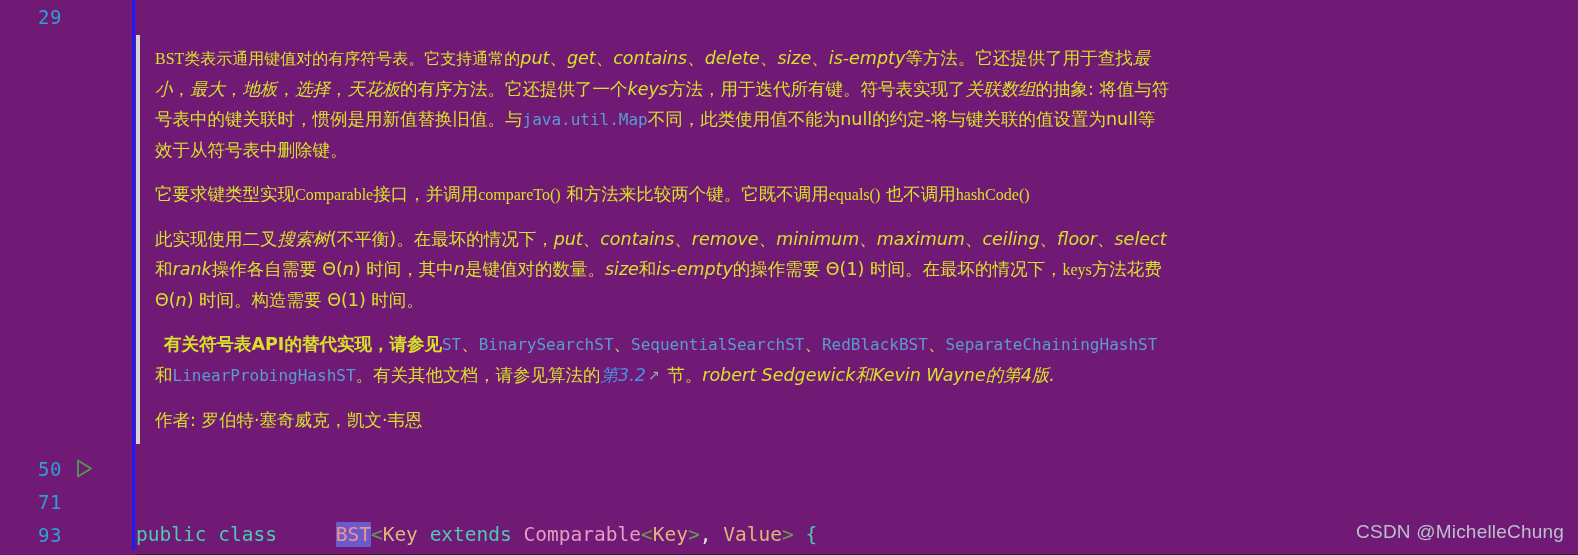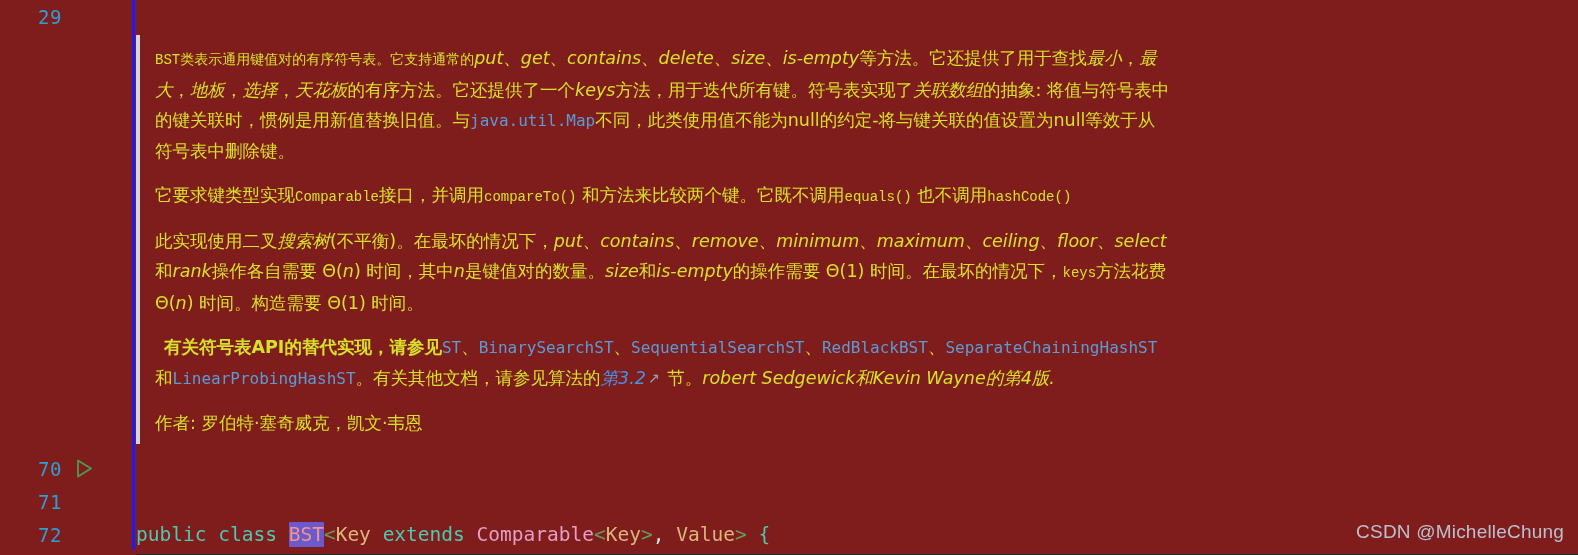--- a/index.html
+++ b/index.html
@@ -11,21 +11,21 @@
     width: 1578px; height: 555px;
     font-family: "DejaVu Sans Mono", monospace;
     overflow: hidden;
     position: relative;
   }
 
   
   #editor {
     position: relative;
     width: 1578px; height: 555px;
-    background: #7f1d1d;
+    background: #701a75;
   }
 
   
   #gutter {
     position: absolute;
     left: 0; top: 0;
     width: 132px; height: 555px;
   }
   .gutter-row {
     position: absolute;
@@ -73,22 +73,22 @@
     font-family: "DejaVu Sans", sans-serif;
     color: #d7e02a;
     font-size: 17.5px;
     line-height: 30px;
   }
   #doc p { margin: 0 0 14px 0; }
   #doc p:last-child { margin-bottom: 0; }
 
   .i  { font-style: italic; }
   .mono {
-    font-family: Liberation Mono, monospace;
-    font-size: 14px;
+    font-family: Liberation Serif, serif;
+    font-size: 16px;
   }
   .ref {
     font-family: "DejaVu Sans Mono", monospace;
     font-size: 16px;
     color: #5b9bd5;
   }
   .link {
     color: #4a90e2;
     font-style: italic;
     font-family: "DejaVu Sans", sans-serif;
@@ -119,20 +119,21 @@
   .k-class { color: #e39ec1; }           
   .k-punct { color: #4ec9b0; }
   .k-angle { color: #6a9955; }
   .k-var   { color: #e8e8e8; }
 
   .sel {
     background: #6a5acd;
     color: #f4928b;
     border-radius: 1px;
     padding: 1px 0;
+    margin-left: 47px;
   }
 
   
   #watermark {
     position: absolute;
     right: 14px;
     bottom: 12px;
     color: #b9c0cc;
     font-family: "Liberation Sans", sans-serif;
     font-size: 19px;
@@ -154,34 +155,34 @@
 
 <div id="editor">
 
   <div id="gutter">
 
     <div class="gutter-row" style="top:0px;">
       <span class="ln">29</span>
     </div>
 
     <div class="gutter-row" style="top:452px;">
-      <span class="ln">70</span>
+      <span class="ln">50</span>
       <span class="run-glyph">
         <svg width="20" height="21" viewBox="0 0 20 21" aria-hidden="true">
           <path d="M4 2.5 L17 10.5 L4 18.5 Z" fill="none" stroke="#4e9a4e" stroke-width="1.8" stroke-linejoin="round"></path>
         </svg>
       </span>
     </div>
 
     <div class="gutter-row" style="top:485px;">
       <span class="ln">71</span>
     </div>
 
     <div class="gutter-row" style="top:518px;">
-      <span class="ln">72</span>
+      <span class="ln">93</span>
     </div>
   </div>
 
   <div id="indent-rule"></div>
   <div id="doc-bar"></div>
 
   <div id="doc">
 
     <p><span class="mono">BST类表示通用键值对的有序符号表。它支持通常的</span><span class="i">put</span><span>、</span><span class="i">get</span><span>、</span><span class="i">contains</span><span>、</span><span class="i">delete</span><span>、</span><span class="i">size</span><span>、</span><span class="i">is-empty</span><span>等方法。它还提供了用于查找</span><span class="i">最小</span><span>，</span><span class="i">最大</span><span>，</span><span class="i">地板</span><span>，</span><span class="i">选择</span><span>，</span><span class="i">天花板</span><span>的有序方法。它还提供了一个</span><span class="i">keys</span><span>方法，用于迭代所有键。符号表实现了</span><span class="i">关联数组</span><span>的抽象: 将值与符号表中的键关联时，惯例是用新值替换旧值。与</span><span class="ref">java.util.Map</span><span>不同，此类使用值不能为null的约定-将与键关联的值设置为null等效于从符号表中删除键。</span></p>
 

